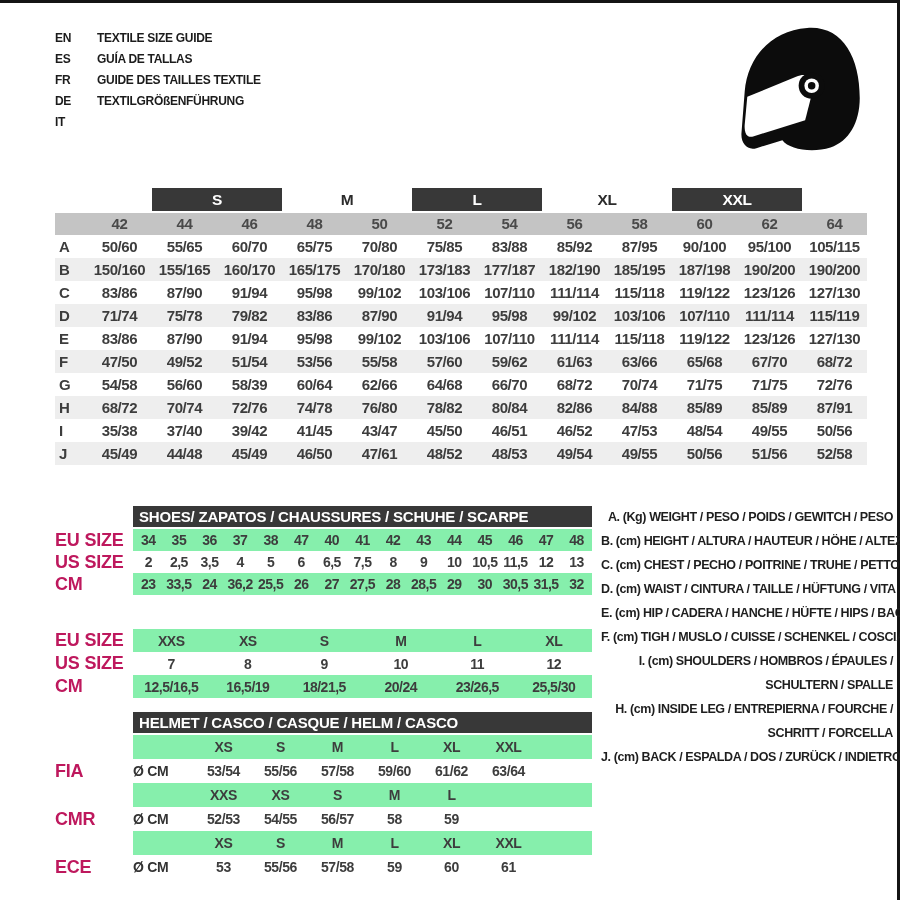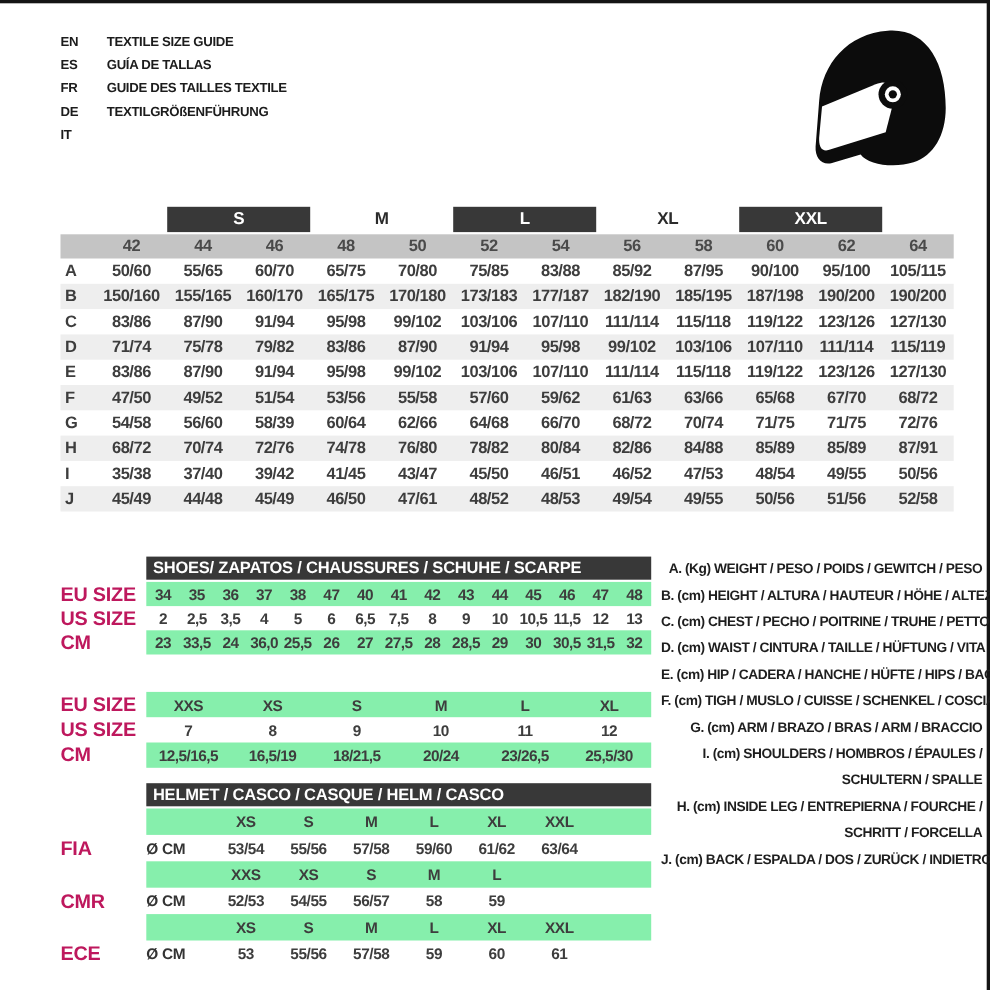--- a/index.html
+++ b/index.html
@@ -318,21 +318,21 @@
         <div class="st-cell">12</div>
         <div class="st-cell">13</div>
       </div>
     </div>
     <div class="st-row">
       <div class="st-outer-label">CM</div>
       <div class="st-band shaded-band">
         <div class="st-cell">23</div>
         <div class="st-cell">33,5</div>
         <div class="st-cell">24</div>
-        <div class="st-cell">36,0</div>
+        <div class="st-cell">36,2</div>
         <div class="st-cell">25,5</div>
         <div class="st-cell">26</div>
         <div class="st-cell">27</div>
         <div class="st-cell">27,5</div>
         <div class="st-cell">28</div>
         <div class="st-cell">28,5</div>
         <div class="st-cell">29</div>
         <div class="st-cell">30</div>
         <div class="st-cell">30,5</div>
         <div class="st-cell">31,5</div>
@@ -470,23 +470,20 @@
     <div class="legend-item">
       <div class="legend-line">D. (cm) WAIST / CINTURA / TAILLE / HÜFTUNG / VITA</div>
     </div>
     <div class="legend-item">
       <div class="legend-line">E. (cm) HIP / CADERA / HANCHE / HÜFTE / HIPS / BACINO</div>
     </div>
     <div class="legend-item">
       <div class="legend-line">F. (cm) TIGH / MUSLO / CUISSE / SCHENKEL / COSCIA</div>
     </div>
     <div class="legend-item">
-      <div class="legend-line">G. (cm) ARM / BRAZO / BRAS / ARM / BRACCIO</div>
-    </div>
-    <div class="legend-item">
       <div class="legend-line">I. (cm) SHOULDERS / HOMBROS / ÉPAULES /</div>
       <div class="legend-line">SCHULTERN / SPALLE</div>
     </div>
     <div class="legend-item">
       <div class="legend-line">H. (cm) INSIDE LEG / ENTREPIERNA / FOURCHE /</div>
       <div class="legend-line">SCHRITT / FORCELLA</div>
     </div>
     <div class="legend-item">
       <div class="legend-line">J. (cm) BACK / ESPALDA / DOS / ZURÜCK / INDIETRO</div>
     </div>

